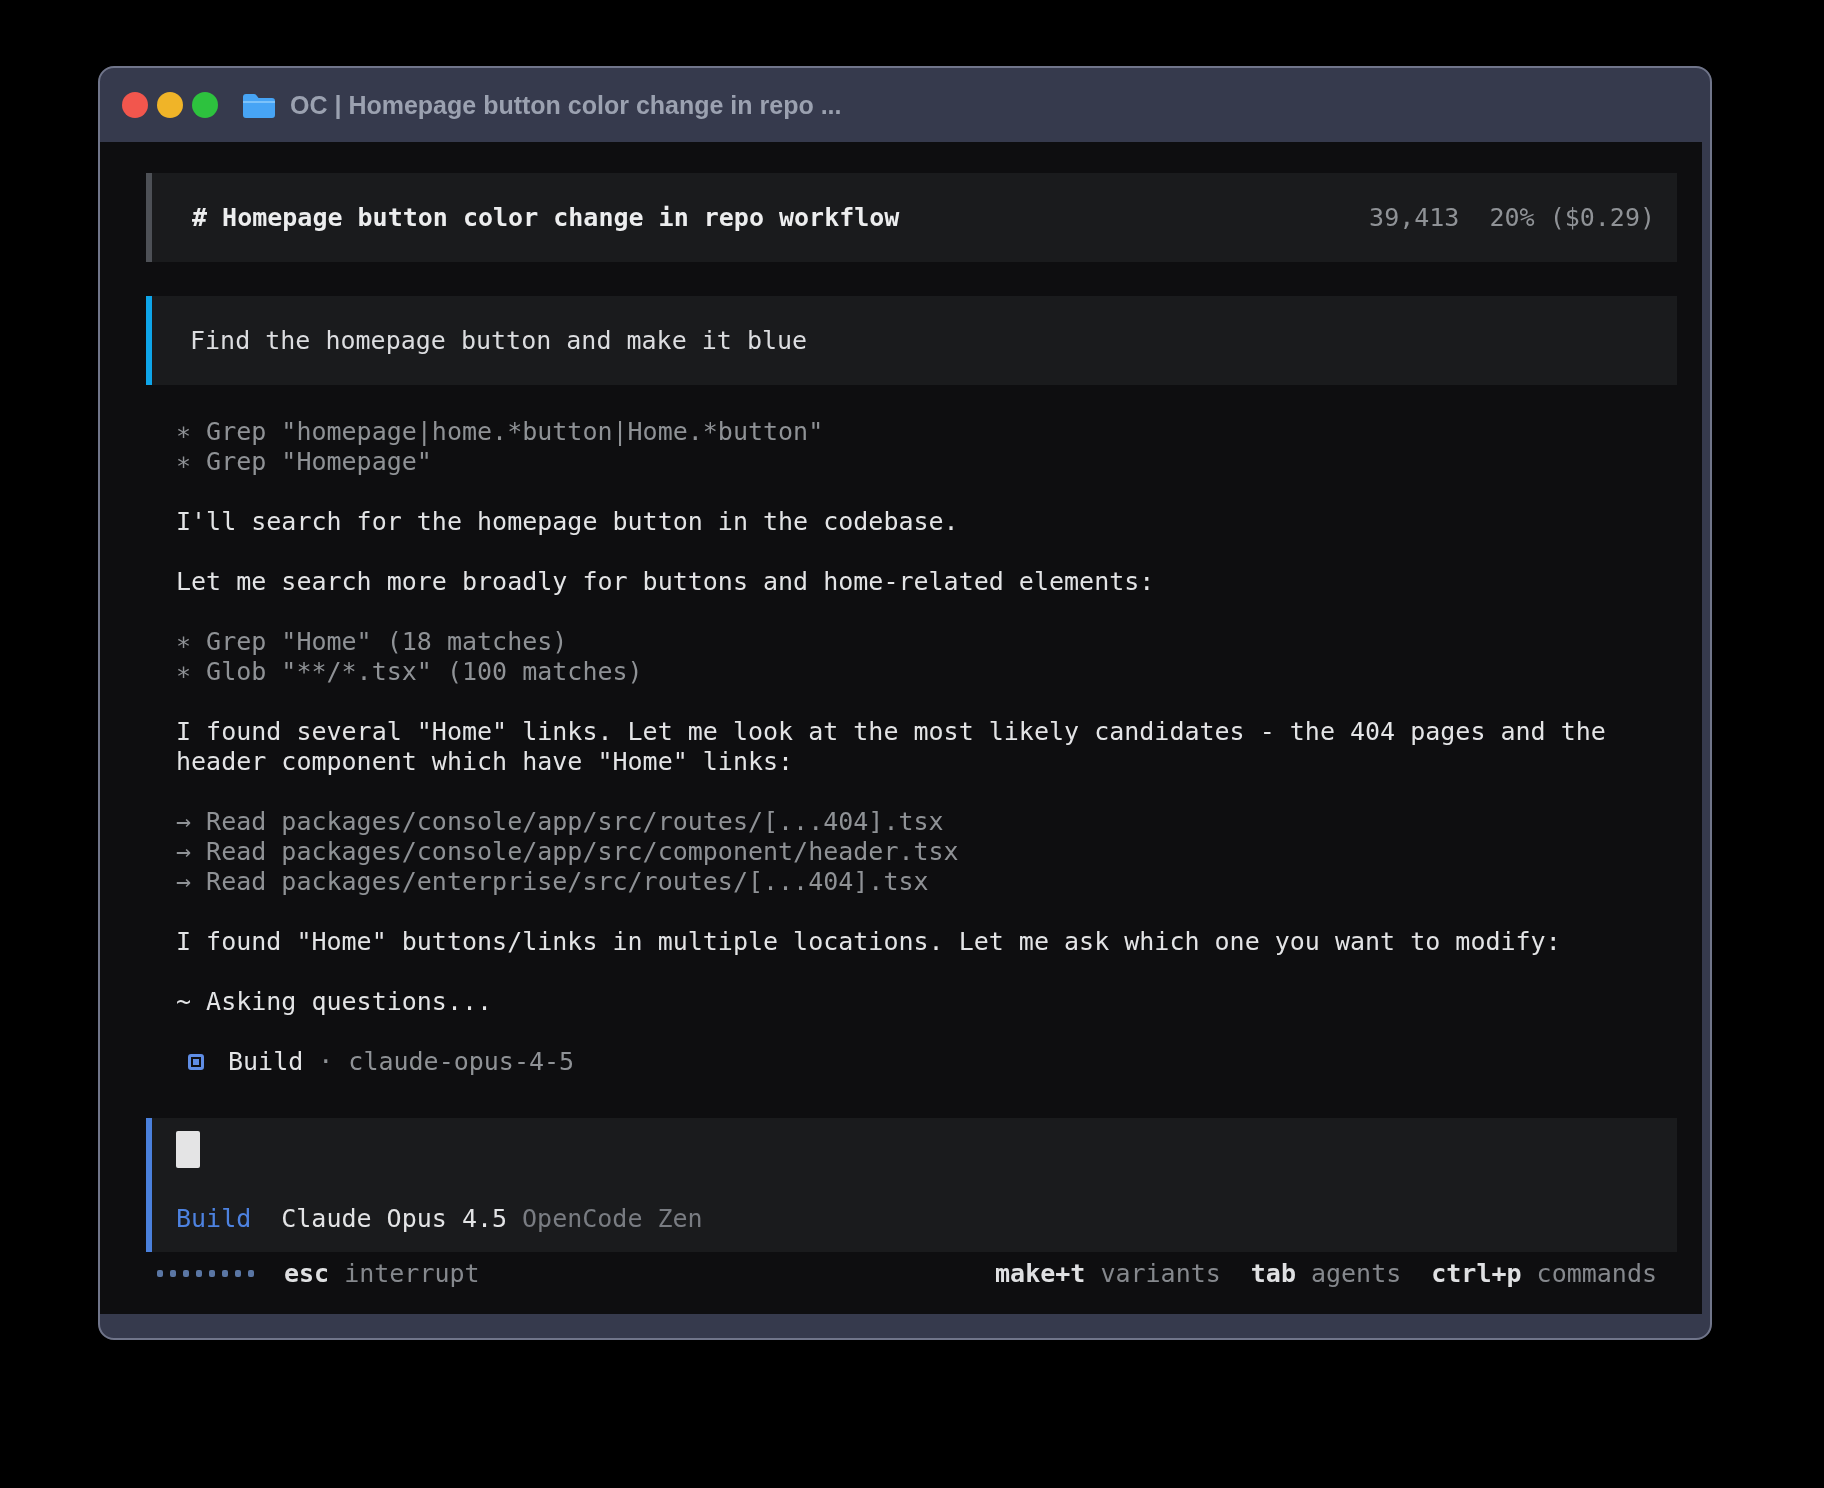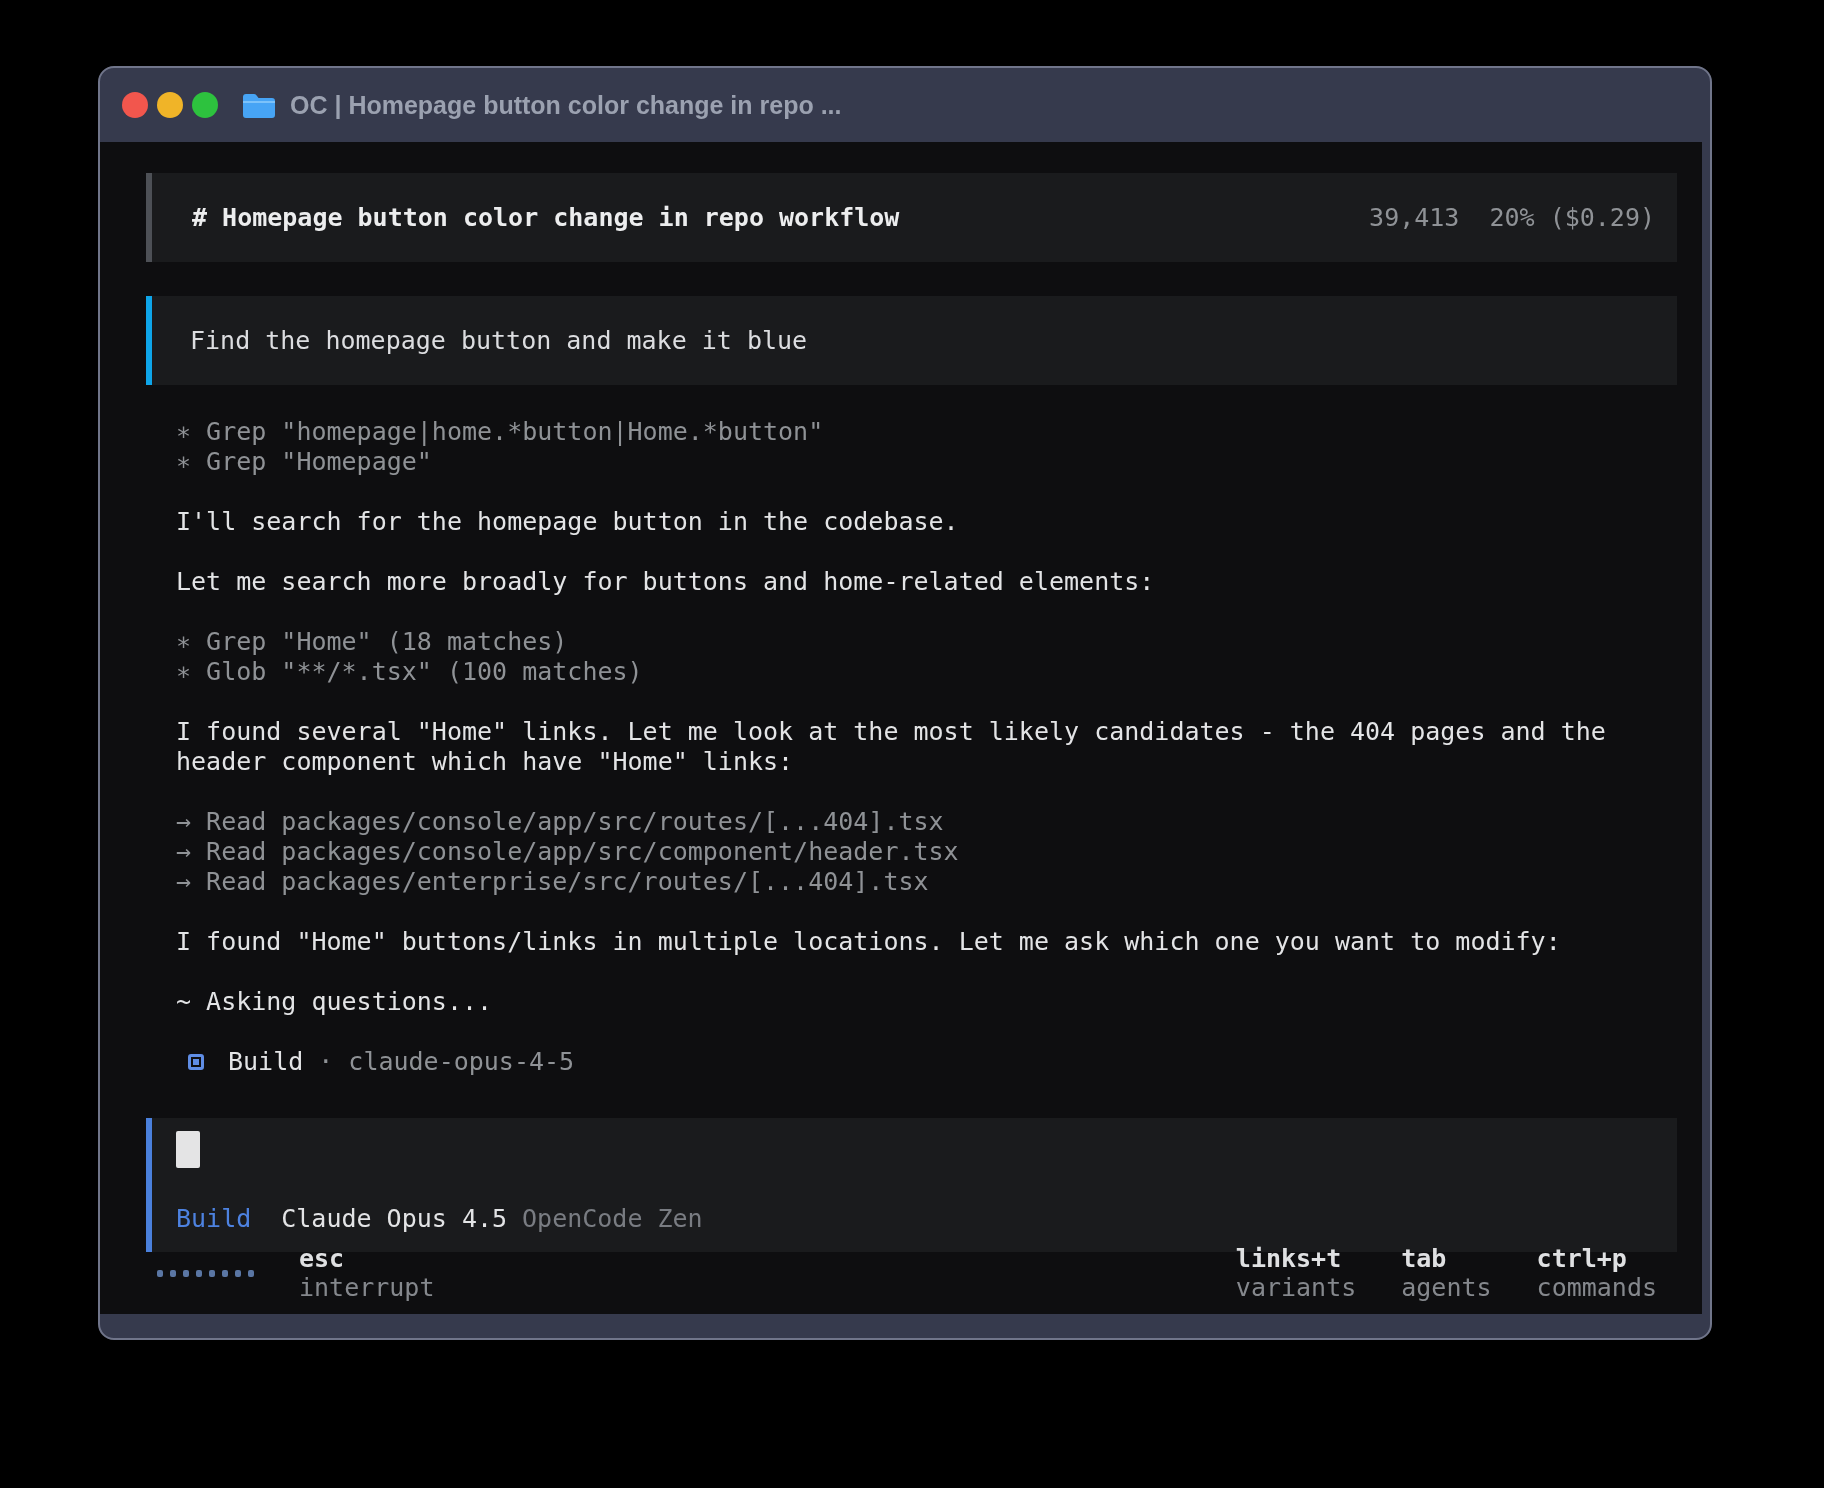--- a/index.html
+++ b/index.html
@@ -85,21 +85,21 @@
     position:absolute; left:57px; top:1116px; width:1500px; height:30px;
     display:flex; align-items:center; justify-content:space-between;
     font-size:25px;
   }
   .status-left { display:flex; align-items:center; }
   .spinner { display:flex; gap:7px; margin-right:30px; }
   .dot { width:6px; height:7px; border-radius:2px; background:#5a76a4; }
   .key   { color:#dfe0e2; font-weight:bold; }
   .label { color:#85888d; margin-left:15px; }
   .shortcuts { display:flex; gap:30px; }
-  .shortcut { display:flex; align-items:baseline;flex-direction:column; }
+  .shortcut { display:flex; align-items:baseline; }
 </style>
 </head>
 <body>
 
 <div class="window">
 
   <div class="titlebar">
     <div class="lights">
       <span class="light red"></span>
       <span class="light yellow"></span>
@@ -186,21 +186,21 @@
           <span class="dot"></span>
           <span class="dot"></span>
         </span>
         <span class="shortcut">
           <span class="key">esc</span>
           <span class="label">interrupt</span>
         </span>
       </div>
       <div class="shortcuts">
         <span class="shortcut">
-          <span class="key">links+t</span>
+          <span class="key">make+t</span>
           <span class="label">variants</span>
         </span>
         <span class="shortcut">
           <span class="key">tab</span>
           <span class="label">agents</span>
         </span>
         <span class="shortcut">
           <span class="key">ctrl+p</span>
           <span class="label">commands</span>
         </span>

